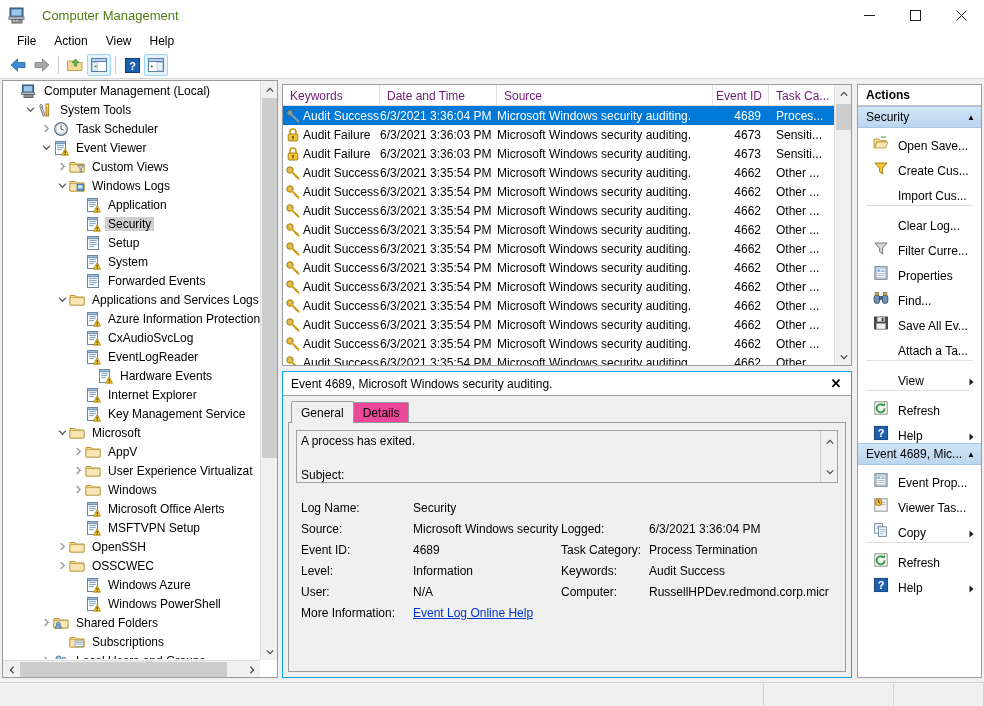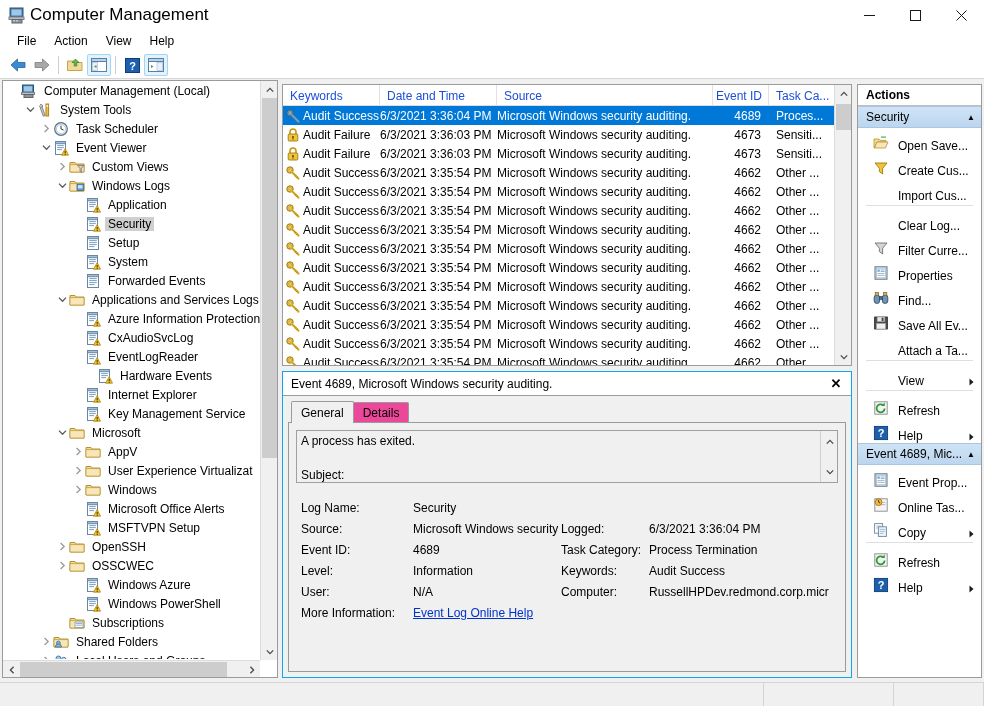--- a/index.html
+++ b/index.html
@@ -13,21 +13,21 @@
     background: #f0f0f0;
   }
   #app { position: relative; width: 984px; height: 706px; background: #f0f0f0; }
 
   
   #titlebar {
     position: absolute; left: 0; top: 0; width: 984px; height: 30px;
     background: #ffffff; display: flex; align-items: center;
   }
   #titlebar .tb-icon { margin-left: 8px; width: 18px; height: 18px; position: relative; }
-  #titlebar .tb-title { margin-left: 4px; font-size: 17px; color: #000000; }
+  #titlebar .tb-title { margin-left: 16px; font-size: 13px; color: #4d7c0f; }
   .winbtns { margin-left: auto; display: flex; height: 30px; }
   .winbtn {
     width: 46px; height: 30px; display: flex; align-items: center; justify-content: center;
     font-size: 12px; color: #000; background: #ffffff;
   }
   .winbtn svg { display: block; }
 
   
   #menubar {
     position: absolute; left: 0; top: 30px; width: 984px; height: 22px;
@@ -90,21 +90,21 @@
 
   
   #list-panel {
     position: absolute; left: 282px; top: 84px; width: 570px; height: 282px;
     background: #ffffff; border: 1px solid #9b9b9b; overflow: hidden;
   }
   #list-header { position: absolute; left: 0; top: 0; height: 21px; width: 552px; display: flex;
     background: #ffffff; border-bottom: 1px solid #dedede; }
   #list-header .col {
     height: 21px; display: flex; align-items: center; padding-left: 7px;
-    font-size: 12px; color: #1d4ed8; border-right: 1px solid #e2e2e2; overflow: hidden; white-space: nowrap;
+    font-size: 12px; color: #701a75; border-right: 1px solid #e2e2e2; overflow: hidden; white-space: nowrap;
   }
   #list-header .col.num { justify-content: flex-end; padding-right: 6px; padding-left: 0; }
   #list-rows { position: absolute; left: 0; top: 21px; width: 552px; bottom: 0; overflow: hidden; }
   .erow { height: 19px; display: flex; align-items: center; font-size: 12px; white-space: nowrap; }
   .erow.sel { background: #0078d7; color: #ffffff; }
   .erow .c { height: 19px; display: flex; align-items: center; overflow: hidden; }
   .erow .c.kw { padding-left: 2px; }
   .erow .c.num { justify-content: flex-end; padding-right: 8px; }
   .erow .kwico { width: 16px; min-width: 16px; height: 16px; margin-right: 2px; position: relative; }
 
@@ -634,44 +634,44 @@
               <rect x="2.5" y="1.5" width="10" height="2.2" fill="#9dc0de" stroke="#6b86a0"></rect>
               <line x1="4.2" y1="5.6" x2="10.8" y2="5.6" stroke="#7aa0c4" stroke-width="1"></line>
               <line x1="4.2" y1="7.6" x2="10.8" y2="7.6" stroke="#7aa0c4" stroke-width="1"></line>
               <line x1="4.2" y1="9.6" x2="9" y2="9.6" stroke="#7aa0c4" stroke-width="1"></line>
               <path d="M8.5 15.2 L12.2 8.6 L15.5 15.2 Z" fill="#f5c518" stroke="#a8821e" stroke-width="0.8"></path>
               <rect x="11.7" y="11" width="1" height="2.4" fill="#3a2c00"></rect>
               <rect x="11.7" y="14" width="1" height="0.9" fill="#3a2c00"></rect>
             </svg></span>
           <span class="tlabel">Windows PowerShell</span>
         </div>
+        <div class="tnode" style="padding-left: 36px;">
+          <span class="twist">
+            <svg width="7" height="9" viewBox="0 0 7 9">
+              <path d="M1.6 1 L5.2 4.5 L1.6 8" fill="none" stroke="#9a9a9a" stroke-width="1.3"></path>
+            </svg>
+          </span>
+          <span class="tico"><svg width="16" height="16" viewBox="0 0 16 16">
+              <path d="M1 3.5 L6 3.5 L7.3 5 L15 5 L15 13 L1 13 Z" fill="#f3d995" stroke="#b7932e"></path>
+              <path d="M1 5.6 L15 5.6 L15 13 L1 13 Z" fill="#f8e6b8" stroke="#b7932e" stroke-width="0.7"></path>
+              <circle cx="5.4" cy="9" r="1.9" fill="#7fb8e0" stroke="#2f6496" stroke-width="0.7"></circle>
+              <path d="M2.3 13 a3.1 3.1 0 0 1 6.2 0 Z" fill="#7fb8e0" stroke="#2f6496" stroke-width="0.7"></path>
+            </svg></span>
+          <span class="tlabel">Shared Folders</span>
+        </div>
         <div class="tnode" style="padding-left: 52px;">
           <span class="twist"></span>
           <span class="tico"><svg width="16" height="16" viewBox="0 0 16 16">
               <path d="M1 3.5 L6 3.5 L7.3 5 L15 5 L15 13 L1 13 Z" fill="#f3d995" stroke="#b7932e"></path>
               <path d="M1 5.6 L15 5.6 L15 13 L1 13 Z" fill="#f8e6b8" stroke="#b7932e" stroke-width="0.7"></path>
               <rect x="6" y="7" width="8" height="5.6" fill="#ffffff" stroke="#6b86a0" stroke-width="0.7"></rect>
               <line x1="7" y1="8.5" x2="13" y2="8.5" stroke="#7aa0c4" stroke-width="0.8"></line>
               <line x1="7" y1="10.2" x2="13" y2="10.2" stroke="#7aa0c4" stroke-width="0.8"></line>
             </svg></span>
           <span class="tlabel">Subscriptions</span>
-        </div>
-        <div class="tnode" style="padding-left: 36px;">
-          <span class="twist">
-            <svg width="7" height="9" viewBox="0 0 7 9">
-              <path d="M1.6 1 L5.2 4.5 L1.6 8" fill="none" stroke="#9a9a9a" stroke-width="1.3"></path>
-            </svg>
-          </span>
-          <span class="tico"><svg width="16" height="16" viewBox="0 0 16 16">
-              <path d="M1 3.5 L6 3.5 L7.3 5 L15 5 L15 13 L1 13 Z" fill="#f3d995" stroke="#b7932e"></path>
-              <path d="M1 5.6 L15 5.6 L15 13 L1 13 Z" fill="#f8e6b8" stroke="#b7932e" stroke-width="0.7"></path>
-              <circle cx="5.4" cy="9" r="1.9" fill="#7fb8e0" stroke="#2f6496" stroke-width="0.7"></circle>
-              <path d="M2.3 13 a3.1 3.1 0 0 1 6.2 0 Z" fill="#7fb8e0" stroke="#2f6496" stroke-width="0.7"></path>
-            </svg></span>
-          <span class="tlabel">Shared Folders</span>
         </div>
         <div class="tnode" style="padding-left: 36px;">
           <span class="twist">
             <svg width="7" height="9" viewBox="0 0 7 9">
               <path d="M1.6 1 L5.2 4.5 L1.6 8" fill="none" stroke="#9a9a9a" stroke-width="1.3"></path>
             </svg>
           </span>
           <span class="tico"><svg width="16" height="16" viewBox="0 0 16 16">
               <circle cx="5.5" cy="5.5" r="2.5" fill="#9ec9e8" stroke="#2f6496" stroke-width="0.8"></circle>
               <path d="M1.5 13.8 a4 4 0 0 1 8 0 Z" fill="#9ec9e8" stroke="#2f6496" stroke-width="0.8"></path>
@@ -1140,21 +1140,21 @@
         </div>
         <div class="act-item">
           <span class="aico"><svg width="16" height="16" viewBox="0 0 16 16">
               <rect x="1.8" y="1.8" width="12.4" height="12.4" fill="#f4f4f4" stroke="#8c8c8c" stroke-width="0.9"></rect>
               <line x1="3.6" y1="5.4" x2="12.4" y2="5.4" stroke="#a8b6c2" stroke-width="0.9"></line>
               <line x1="3.6" y1="7.6" x2="12.4" y2="7.6" stroke="#a8b6c2" stroke-width="0.9"></line>
               <circle cx="5.6" cy="5.2" r="3.4" fill="#f6b93b" stroke="#a8741a" stroke-width="0.9"></circle>
               <line x1="5.6" y1="5.2" x2="5.6" y2="3.2" stroke="#4a3200" stroke-width="1"></line>
               <line x1="5.6" y1="5.2" x2="7.1" y2="6.1" stroke="#4a3200" stroke-width="1"></line>
             </svg></span>
-          <span class="alabel">Online Tas...</span>
+          <span class="alabel">Viewer Tas...</span>
         </div>
         <div class="act-item">
           <span class="aico"><svg width="16" height="16" viewBox="0 0 16 16">
               <rect x="1.6" y="1.6" width="8" height="9.6" fill="#ffffff" stroke="#6b86a0" stroke-width="0.9"></rect>
               <line x1="3" y1="4" x2="8.4" y2="4" stroke="#8fb0cc" stroke-width="0.8"></line>
               <line x1="3" y1="6" x2="8.4" y2="6" stroke="#8fb0cc" stroke-width="0.8"></line>
               <rect x="5.4" y="4.8" width="8" height="9.6" fill="#eef4f9" stroke="#6b86a0" stroke-width="0.9"></rect>
               <line x1="6.8" y1="7.4" x2="12.2" y2="7.4" stroke="#8fb0cc" stroke-width="0.8"></line>
               <line x1="6.8" y1="9.4" x2="12.2" y2="9.4" stroke="#8fb0cc" stroke-width="0.8"></line>
               <line x1="6.8" y1="11.4" x2="10.4" y2="11.4" stroke="#8fb0cc" stroke-width="0.8"></line>

